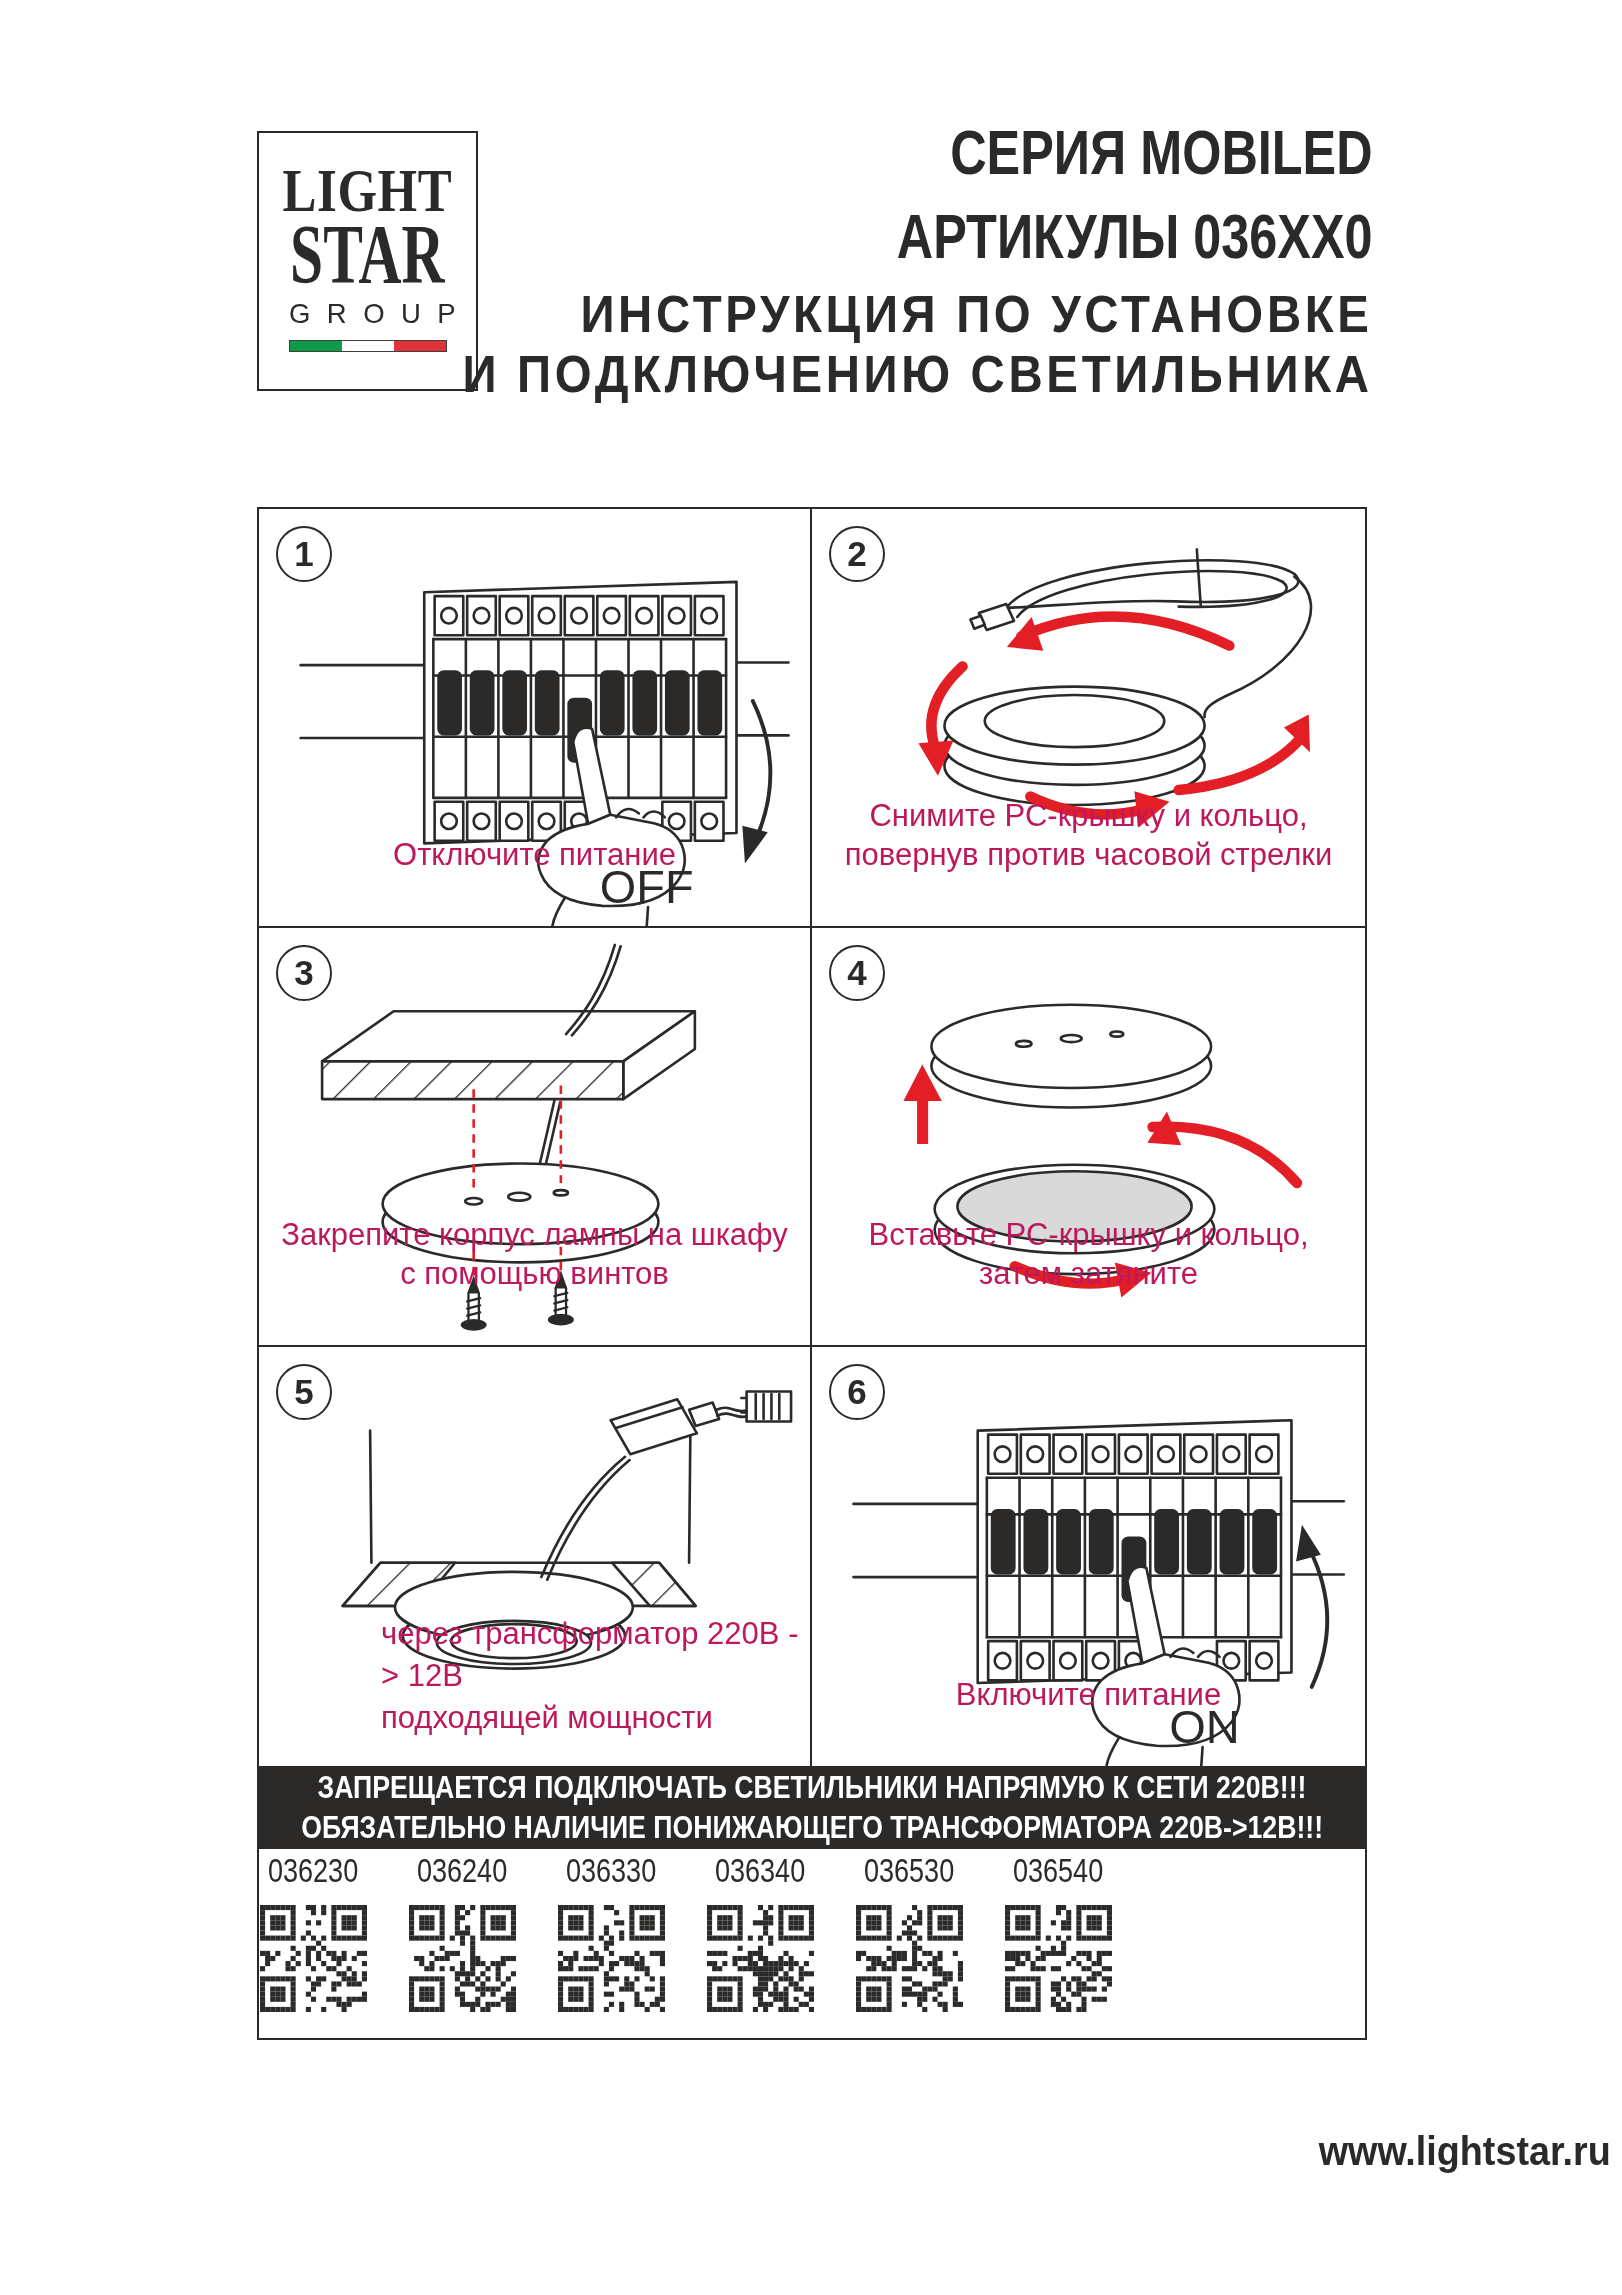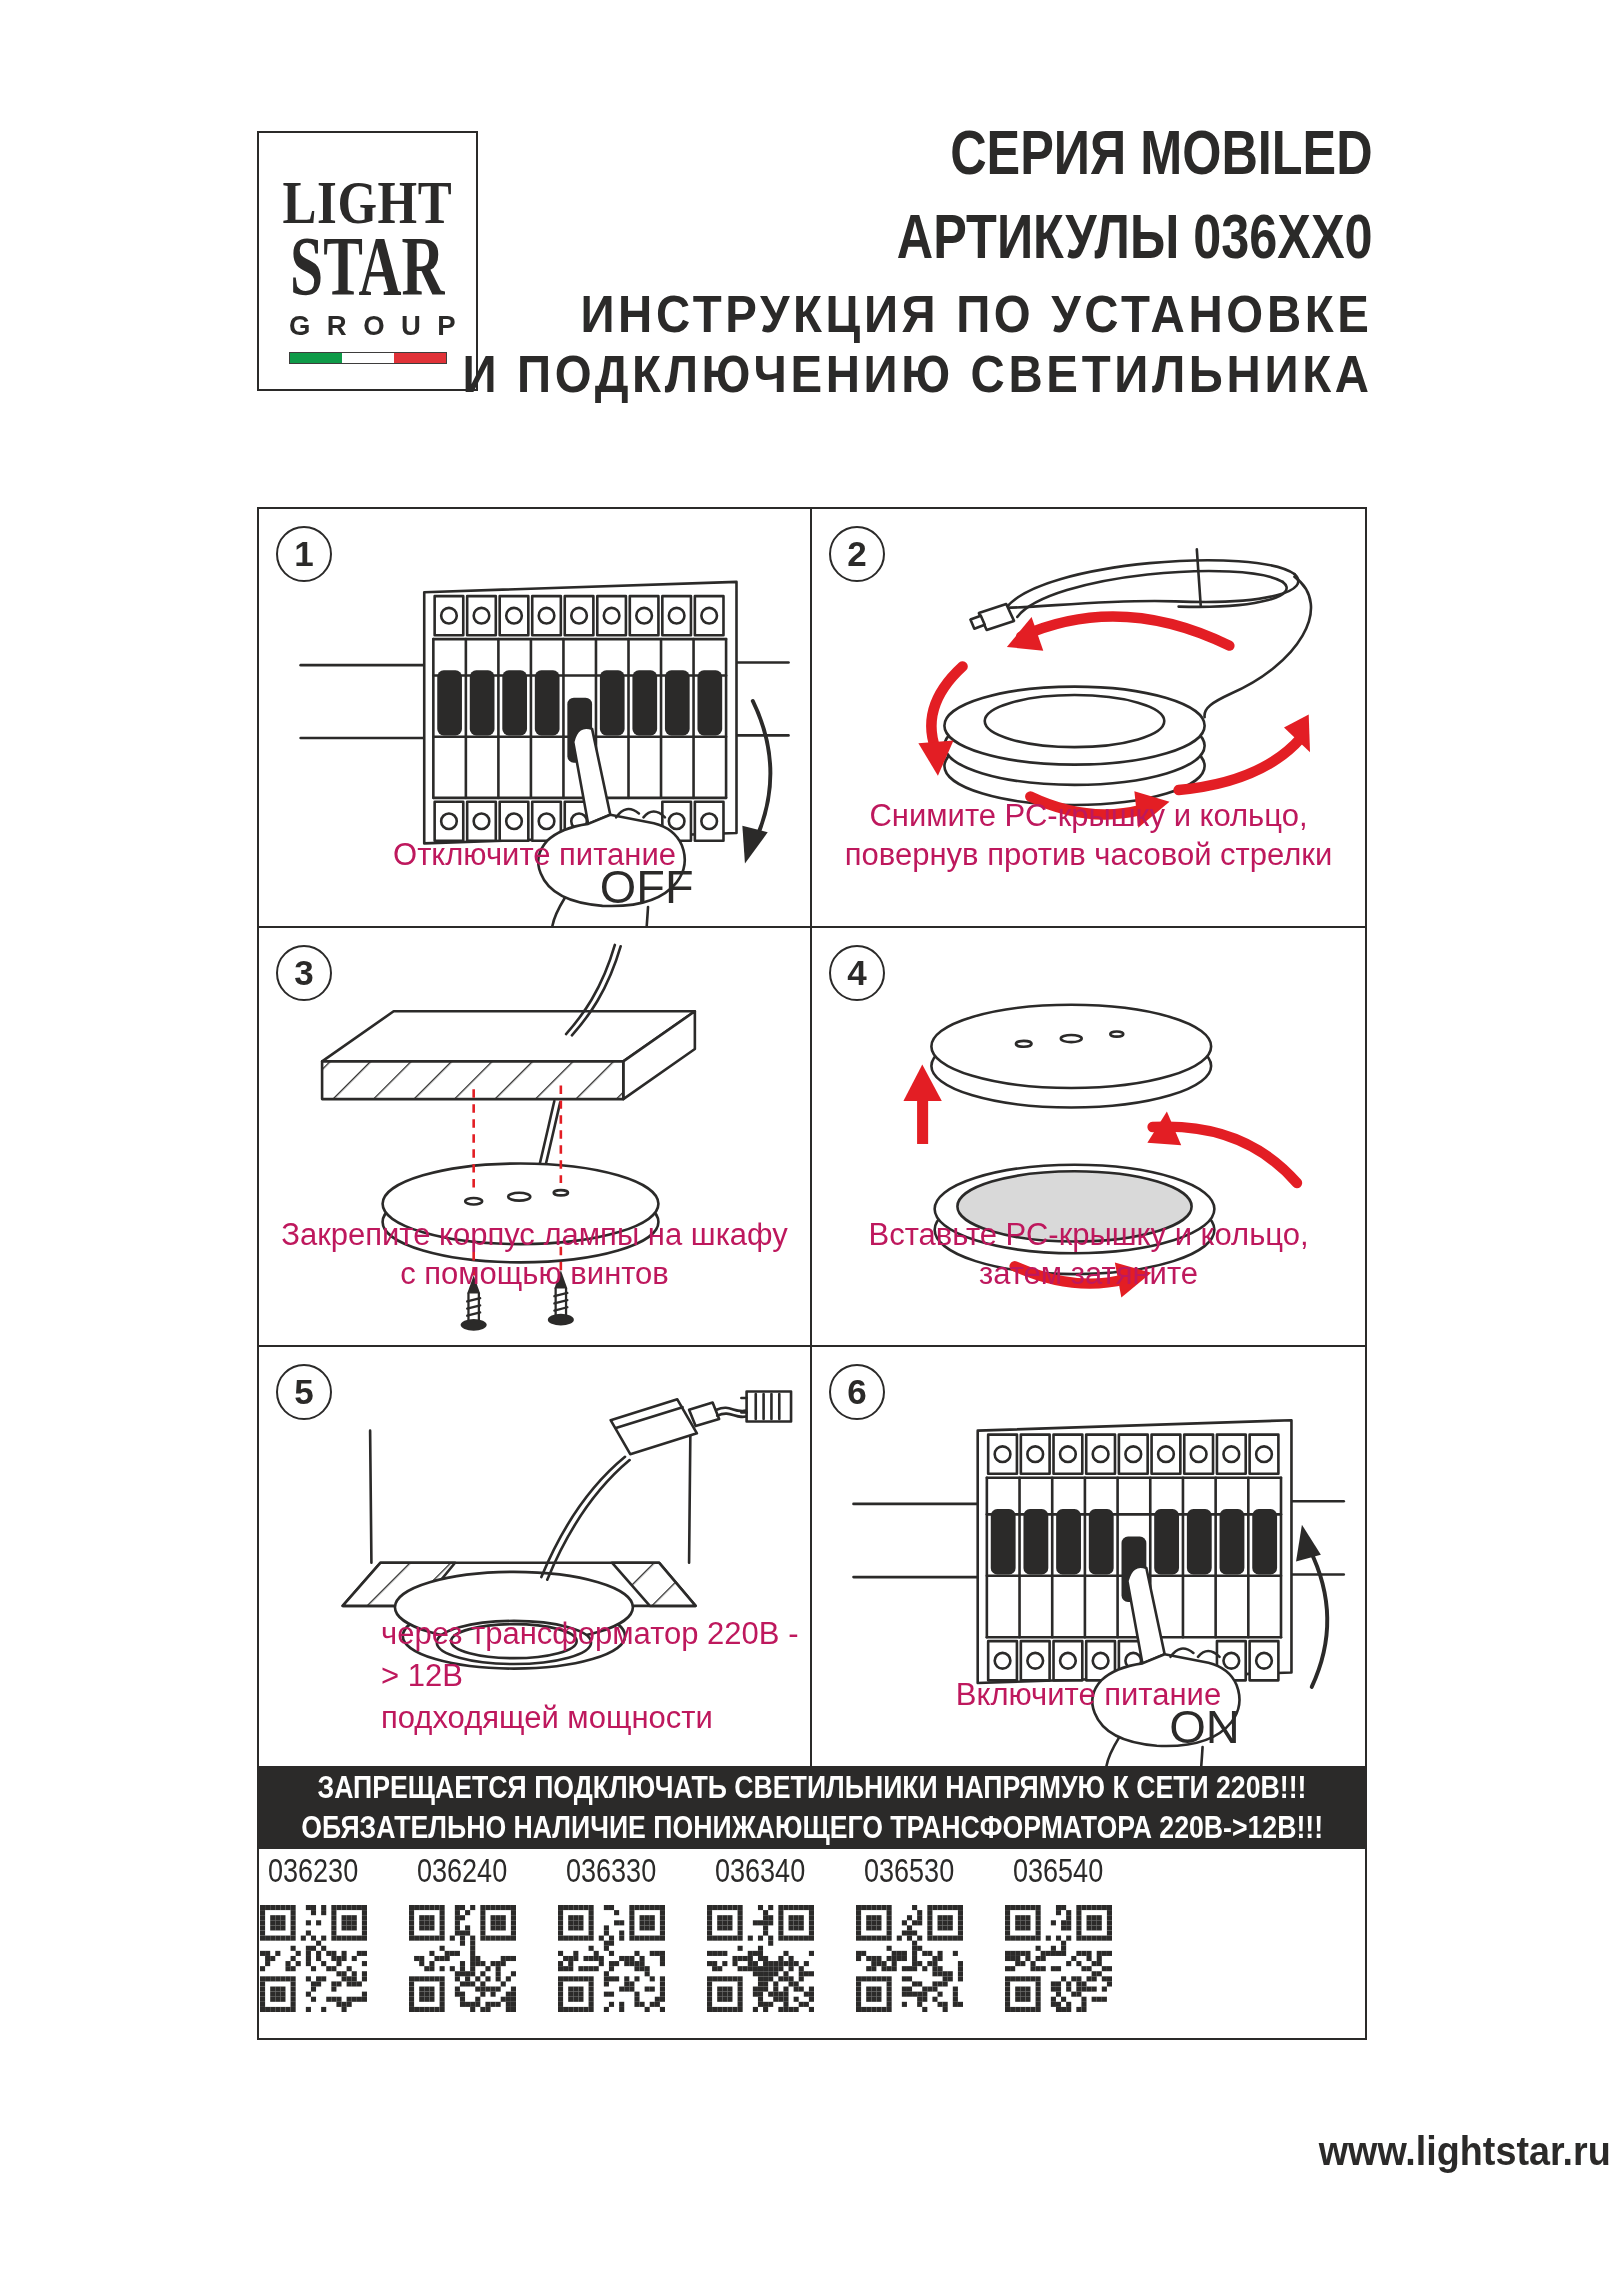--- a/index.html
+++ b/index.html
@@ -1,23 +1,23 @@
 <!DOCTYPE html>
 <html style="font-size:10.5px"><head>
 <meta charset="utf-8">
 <style>
   html,body{margin:0;padding:0;background:#fff}
   body{width:1623px;height:2295px;position:relative;font-family:"Liberation Sans",sans-serif;color:#2b2a29;overflow:hidden}
 
   
   .logo-box{position:absolute;left:257px;top:131px;width:221px;height:260px;border:2px solid #2b2a29;box-sizing:border-box;
-            display:flex;flex-direction:column;align-items:center;padding-top:42px}
+            display:flex;flex-direction:column;align-items:center;padding-top:30px}
   .logo-light{font-family:"Liberation Serif",serif;font-weight:700;font-size:62px;line-height:55px;letter-spacing:0.7px;transform:scaleX(.82);white-space:nowrap}
   .logo-star{font-family:"Liberation Serif",serif;font-weight:700;font-size:85px;line-height:73px;transform:scaleX(.70);white-space:nowrap}
-  .logo-group{font-size:27.5px;font-weight:700;letter-spacing:16.4px;margin-left:26px;margin-top:6.5px}
+  .logo-group{font-size:27.5px;font-weight:400;letter-spacing:16.4px;margin-left:26px;margin-top:6.5px}
   .logo-flag{margin-top:10.5px;width:156px;height:9.8px;border:1.3px solid #3e3d3c;display:flex}
   .logo-flag div{flex:1}
 
   
   .title-block{position:absolute;top:110px;right:250px;text-align:right}
   .series-line{font-weight:700;font-size:63px;line-height:84px;transform:scaleX(.80);transform-origin:right center;white-space:nowrap}
   .heading-block{margin-top:6.5px}
   .heading-line{font-weight:700;font-size:51px;line-height:60px;letter-spacing:3.9px;transform:scaleX(.93);transform-origin:right center;white-space:nowrap}
 
   

